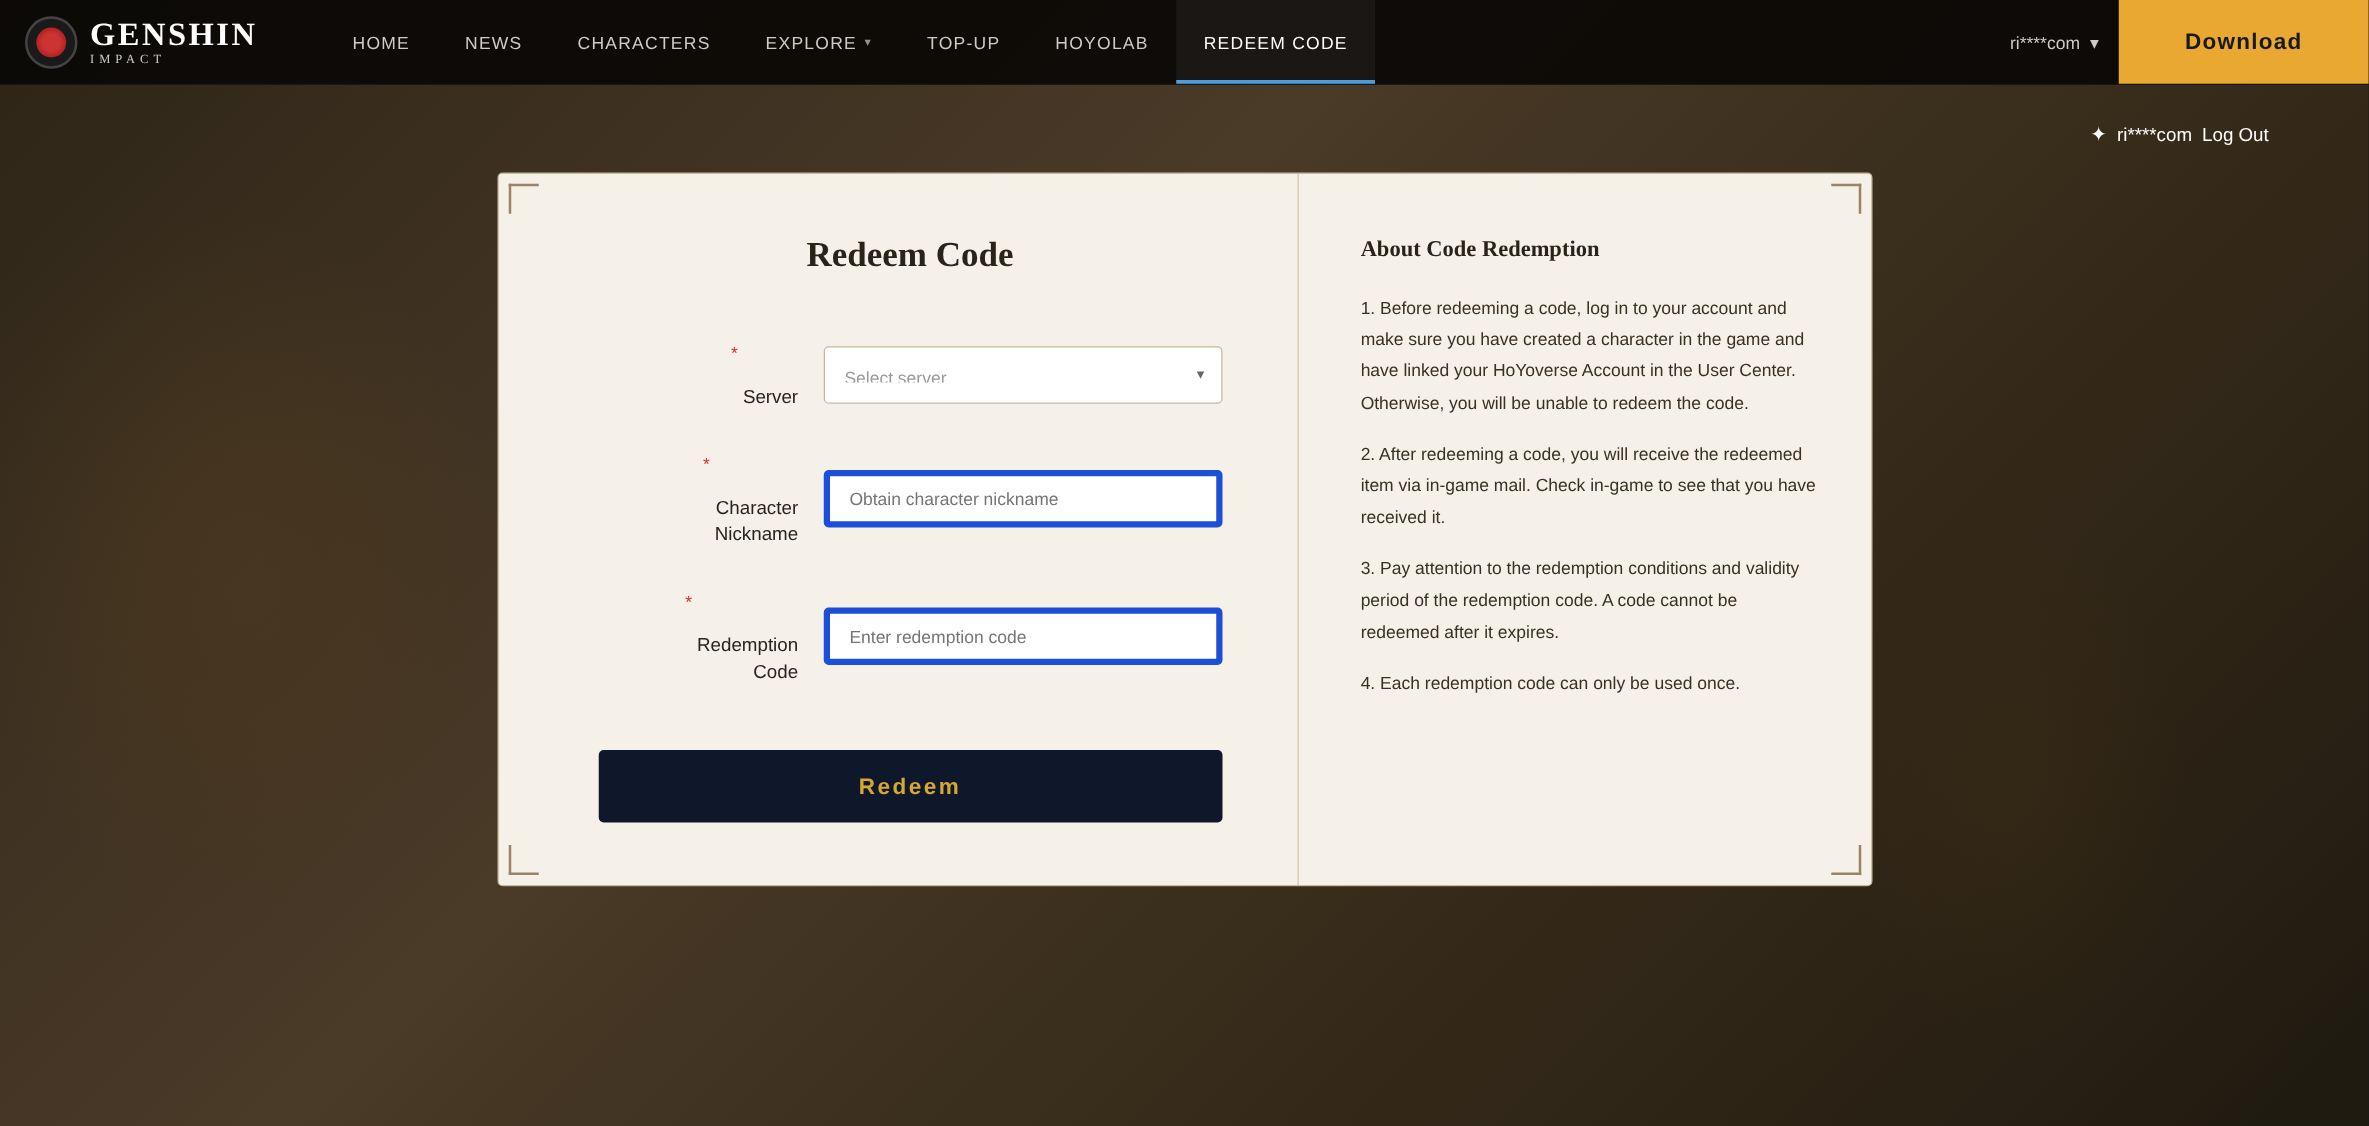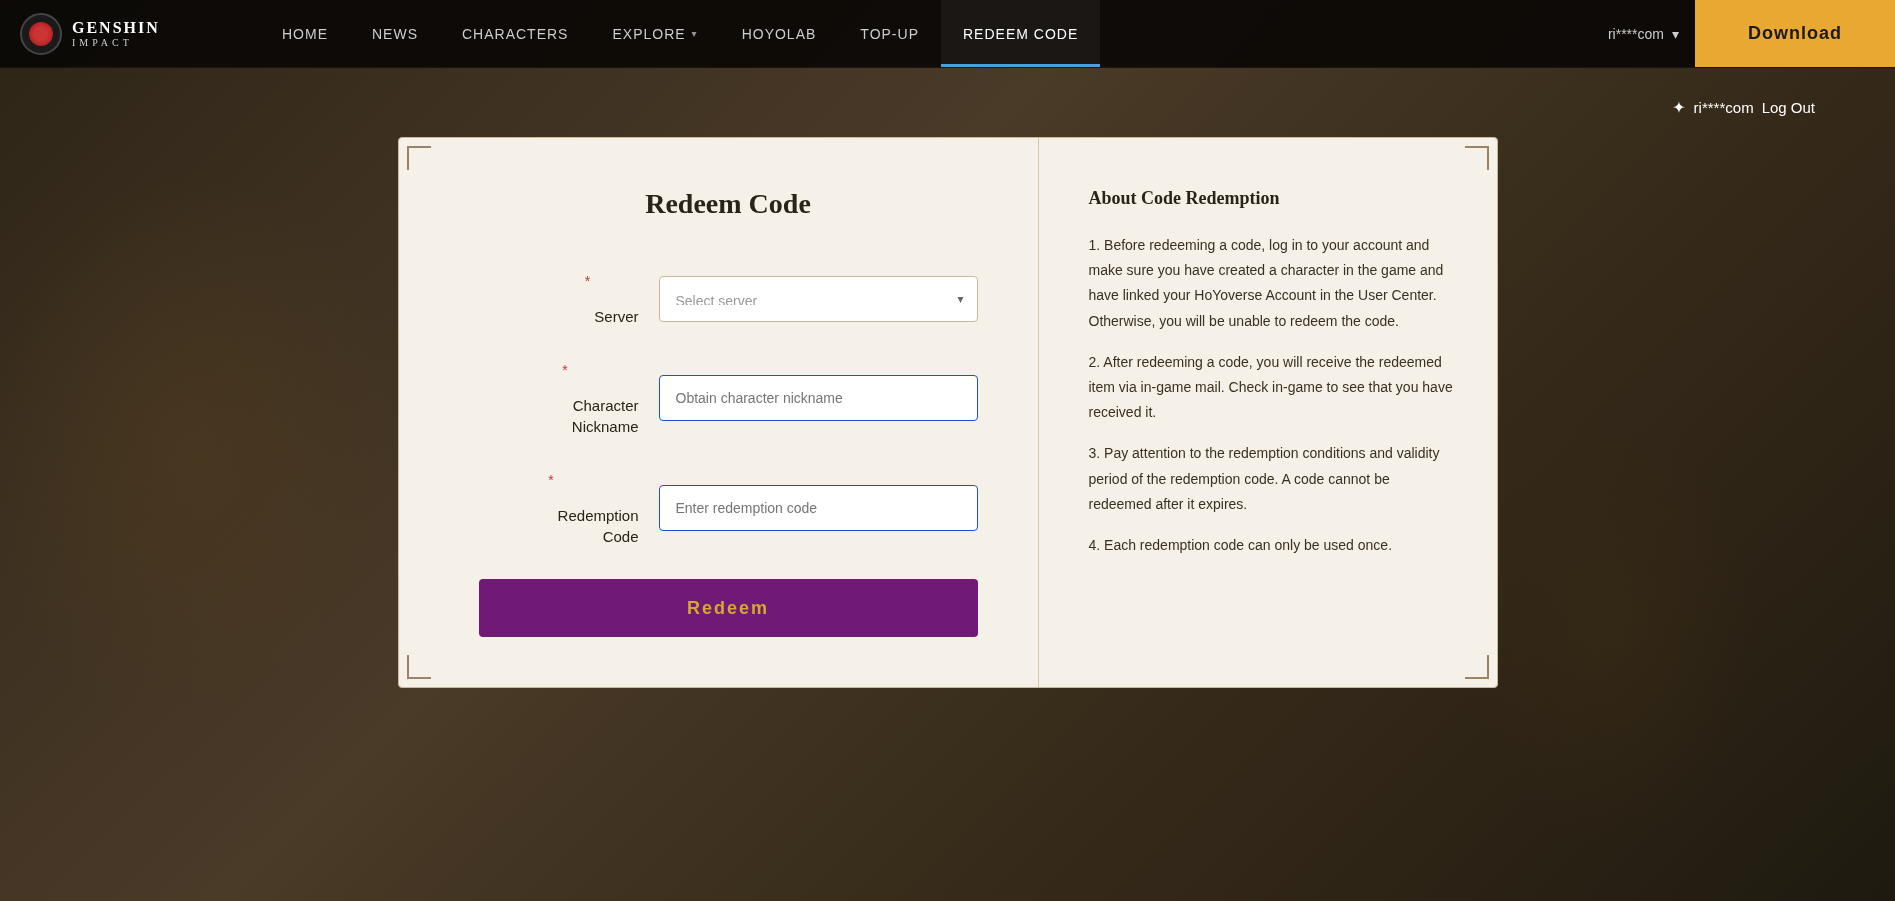--- a/index.html
+++ b/index.html
@@ -67,21 +67,21 @@
       background: radial-gradient(circle, #cc3333 40%, #991111 100%);
     }
 
     .logo-text {
       display: flex;
       flex-direction: column;
       line-height: 1;
     }
 
     .logo-main {
-      font-size: 16px;
+      font-size: 26px;
       font-weight: bold;
       color: #fff;
       letter-spacing: 2px;
       font-family: 'Times New Roman', serif;
       text-transform: uppercase;
     }
 
     .logo-sub {
       font-size: 10px;
       color: #ccc;
@@ -267,21 +267,21 @@
     }
 
     .label-text {
       text-align: right;
       margin-top: 36px;
     }
 
     .form-input {
       flex: 1;
       height: 46px;
-      border: 1px solid #1d4ed8;
+      border: 5px solid #1d4ed8;
       background: #fff;
       border-radius: 4px;
       padding: 0 16px;
       font-size: 14px;
       color: #999;
       font-family: Arial, sans-serif;
       outline: none;
     }
 
     .select-wrapper {
@@ -310,29 +310,30 @@
       top: 50%;
       transform: translateY(-50%);
       pointer-events: none;
       color: #666;
       font-size: 12px;
     }
 
     .redeem-button {
       width: 100%;
       height: 58px;
-      background: #701a75;
+      background: #0f172a;
       color: #d4a832;
       font-size: 18px;
       font-weight: bold;
       border: none;
       border-radius: 4px;
       cursor: pointer;
       font-family: Arial, sans-serif;
       letter-spacing: 2px;
+      margin-top: 20px;
     }
 
     
     .right-panel {
       flex: 1;
       padding: 50px 40px 50px 50px;
       overflow-y: auto;
       max-height: 500px;
     }
 
@@ -381,22 +382,22 @@
   </div>
 
   <div class="nav-links">
     <a class="nav-item">HOME</a>
     <a class="nav-item">NEWS</a>
     <a class="nav-item">CHARACTERS</a>
     <a class="nav-item">
       <span>EXPLORE</span>
       <span class="chevron">▾</span>
     </a>
+    <a class="nav-item">TOP-UP</a>
     <a class="nav-item">HoYoLAB</a>
-    <a class="nav-item">TOP-UP</a>
     <a class="nav-item active">REDEEM CODE</a>
   </div>
 
   <div class="nav-right">
     <div class="user-area">
       <span>ri****com</span>
       <span>▾</span>
     </div>
     <button class="download-btn">Download</button>
   </div>

